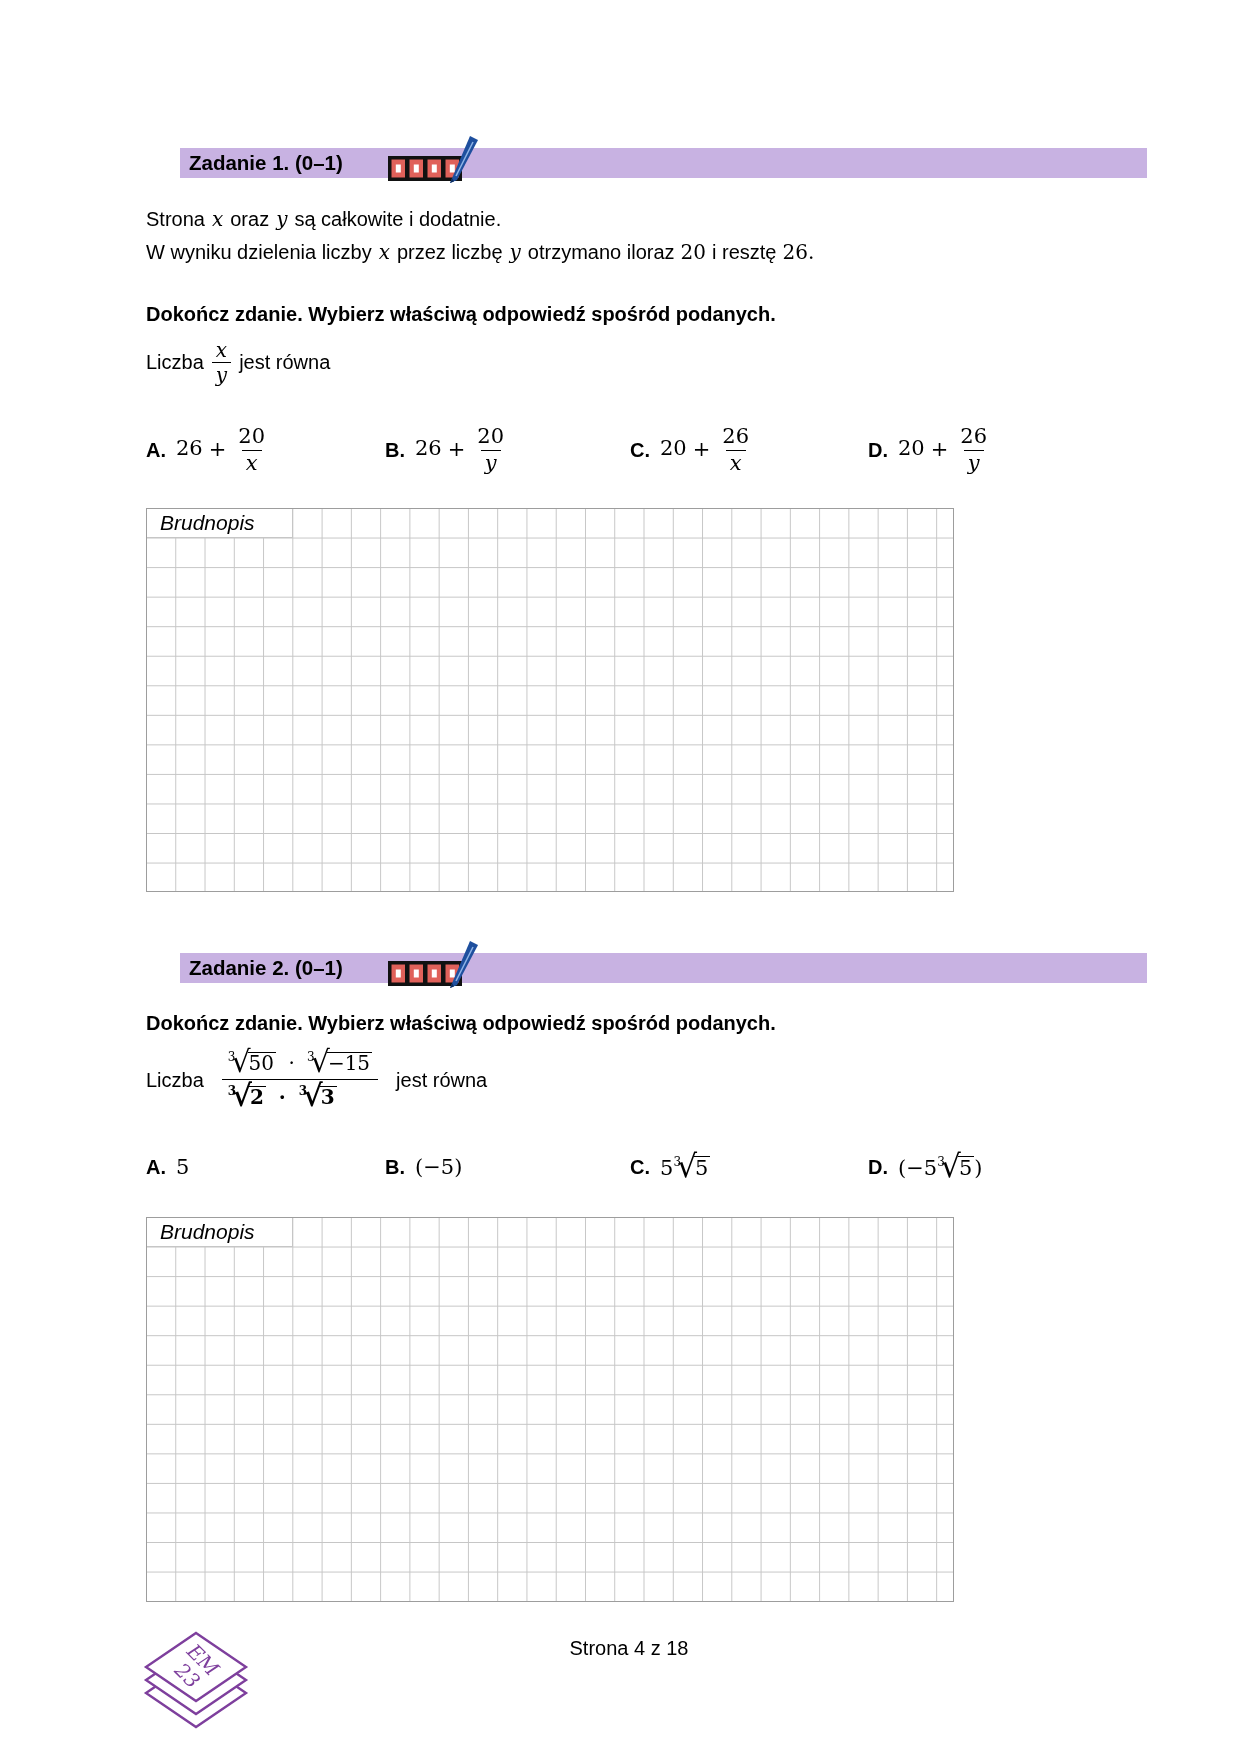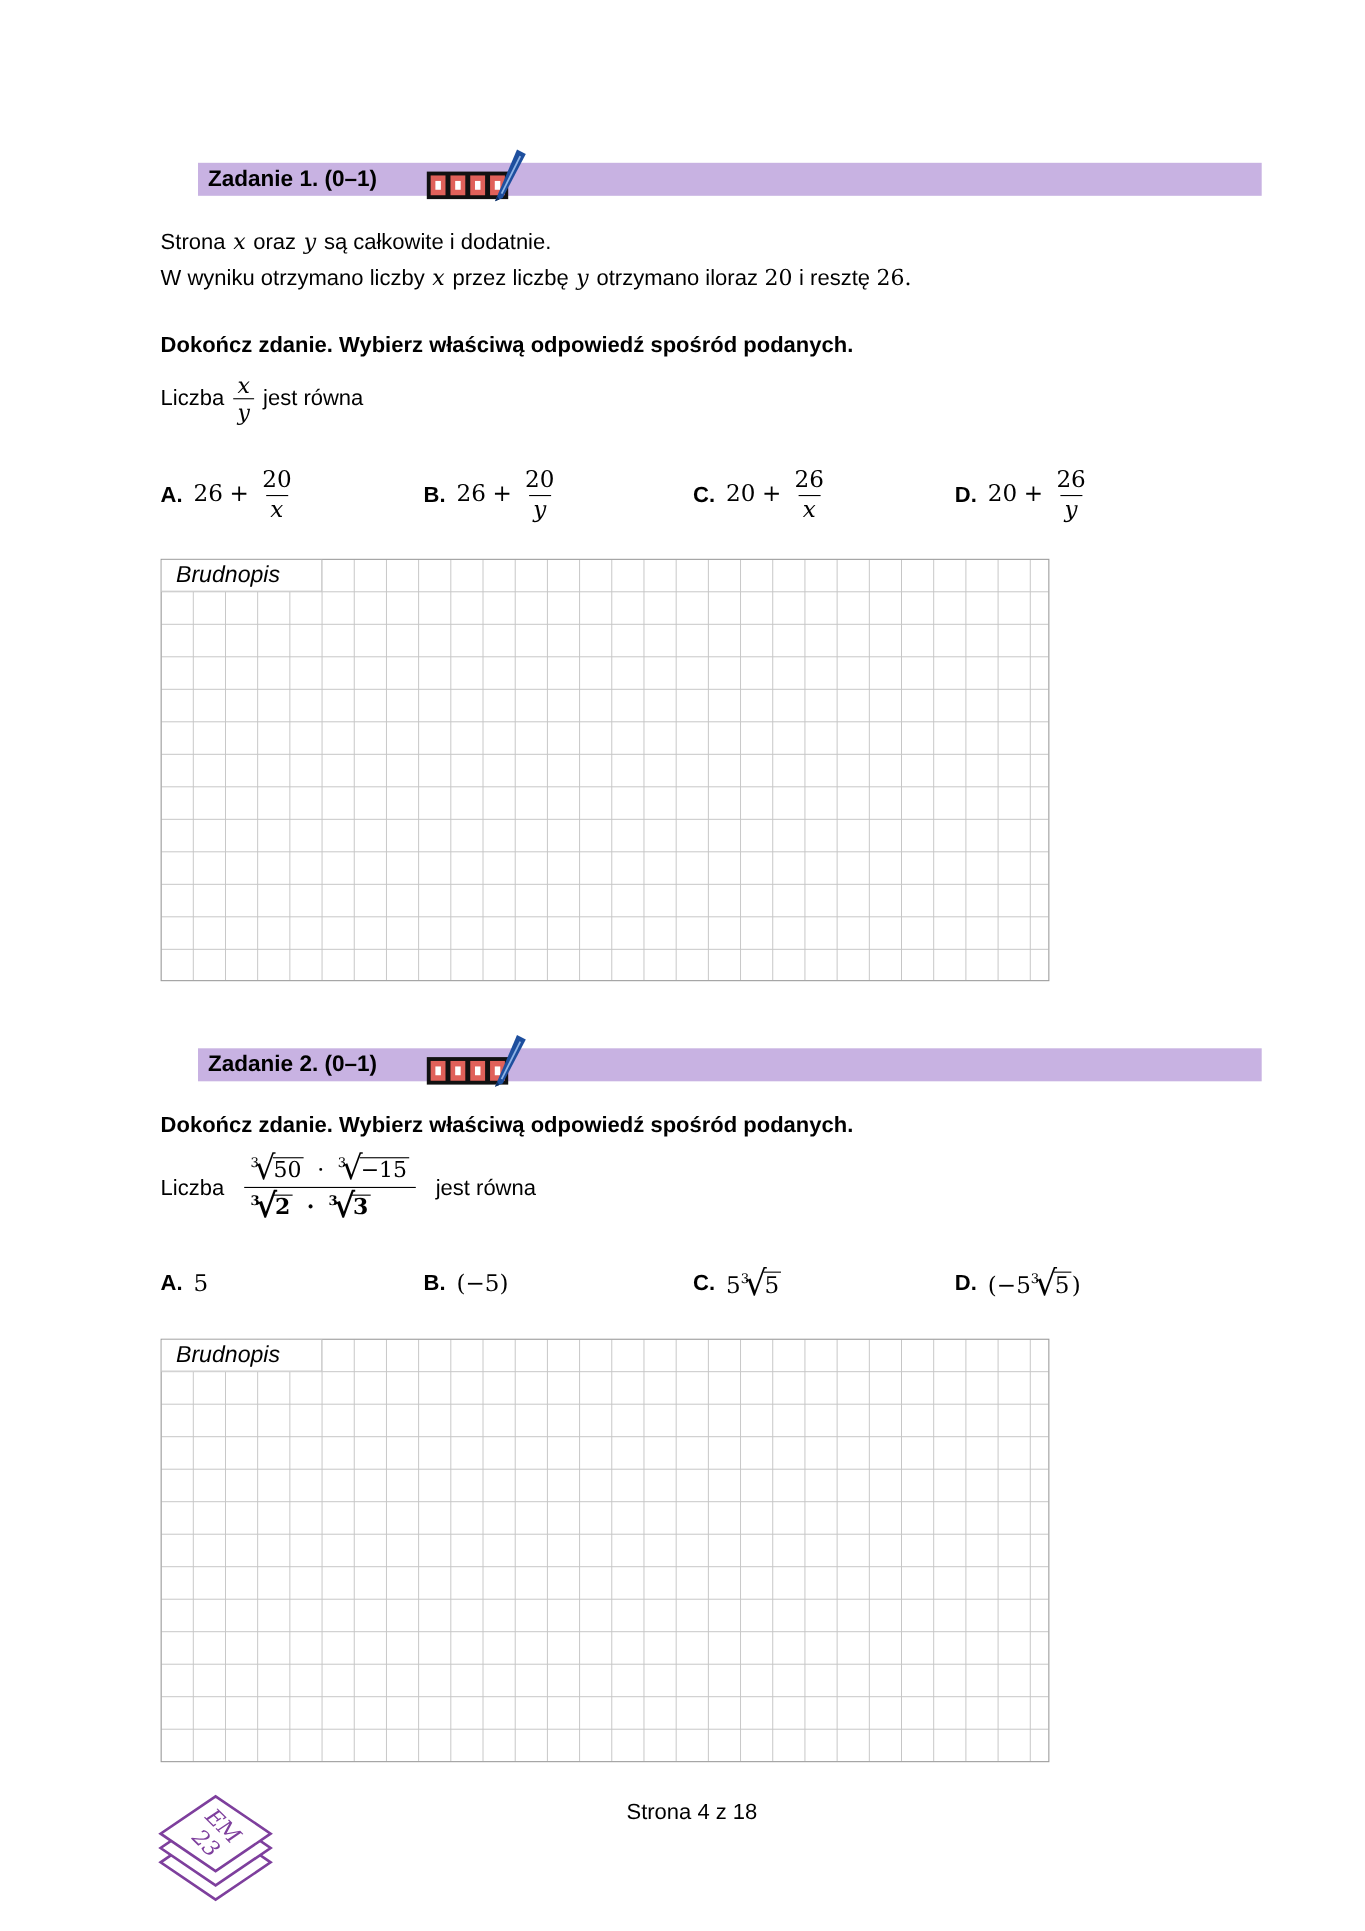--- a/index.html
+++ b/index.html
@@ -84,21 +84,21 @@
       <line x1="70" y1="50" x2="87" y2="16" stroke="#8fb4e6" stroke-width="1.6"></line>
       <path d="M64 57 L68 55.4 L66.2 52.3 Z" fill="#0d2d5e"></path>
     </svg>
   </div>
 
   <p class="line" style="top:187px;">
     <span>Strona</span><span class="mvar">x</span><span>oraz</span><span class="mvar">y</span><span>są całkowite i dodatnie.</span>
   </p>
 
   <p class="line" style="top:220px;">
-    <span>W wyniku otrzymano liczby</span><span class="mvar">x</span><span>przez liczbę</span><span class="mvar">y</span><span>otrzymano iloraz</span><span class="mnum">20</span><span>i resztę</span><span class="mnum">26.</span>
+    <span>W wyniku dzielenia liczby</span><span class="mvar">x</span><span>przez liczbę</span><span class="mvar">y</span><span>otrzymano iloraz</span><span class="mnum">20</span><span>i resztę</span><span class="mnum">26.</span>
   </p>
 
   <p class="line bold" style="top:282px;">Dokończ zdanie. Wybierz właściwą odpowiedź spośród podanych.</p>
 
   <div class="line stem" style="top:334px;height:56px;">
     <span>Liczba</span>
     <span class="frac">
       <span class="fnum it">x</span>
       <span class="fden it">y</span>
     </span>

